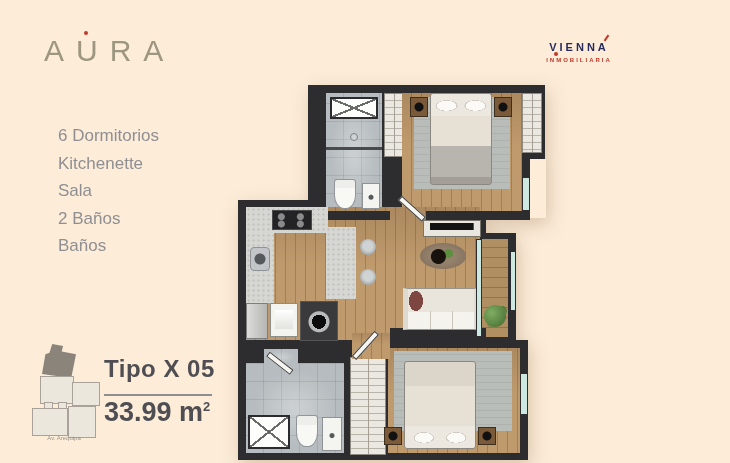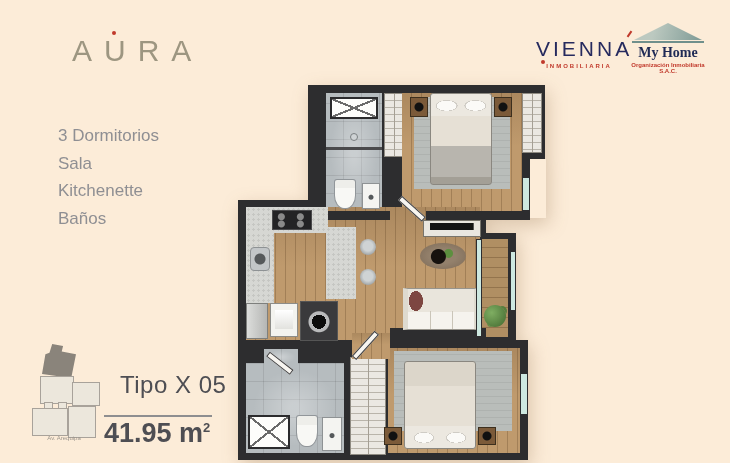--- a/index.html
+++ b/index.html
@@ -1,47 +1,47 @@
 <!DOCTYPE html>
 <html style="--background: #fcecd8; --brand-taupe: #9d9681; --accent-red: #c0392b; --navy: #262a5e; --text-gray: #8f8f93; --text-dark: #4e4e53; --wall: #2d2d2f; --wood: #bf9a6d; --tile: #b6bcbf; --counter: #d6d7d3; --closet: #ebe8e2; --rug: #b9bdba; --glass: #cde8e0; --bed-linen: #e6e0d5; --roof-teal: #7e9a95; --plant-green: #57833f; --minimap-dark: #8a847b; --minimap-light: #ece7dc;"><head>
 <meta charset="utf-8">
 <style>
   html,body{margin:0;padding:0;}
   body{font-family:"Liberation Sans",sans-serif;}
   .page{position:relative;width:730px;height:463px;background:var(--background,#fcecd8);overflow:hidden;}
 
   
   .brand{position:absolute;left:44px;top:34px;color:var(--brand-taupe,#9d9681);
-         font-size:30px;font-weight:400;letter-spacing:12px;margin-left:28px;}
+         font-size:30px;font-weight:400;letter-spacing:12px;}
   .brand .uwrap{position:relative;display:inline-block;}
   .brand .udot{position:absolute;left:8px;top:-3px;width:4px;height:4px;border-radius:50%;
                background:var(--accent-red,#c0392b);}
 
   
   .features{position:absolute;left:58px;top:126px;list-style:none;margin:0;padding:0;
             color:var(--text-gray,#8f8f93);font-size:17px;}
   .features li{margin:0 0 7.5px 0;}
 
   
   .minimap{position:absolute;left:28px;top:342px;width:72px;height:102px;}
   .minimap div{position:absolute;}
   .mm-dark{background:var(--minimap-dark,#8a847b);}
   .mm-light{background:var(--minimap-light,#ece7dc);border:1px solid #a8a29a;}
   .mm-street{position:absolute;left:0;top:93px;width:72px;text-align:center;
              font-size:6px;color:#9a958c;}
   .unit-block{position:absolute;left:104px;top:355px;}
-  .unit-type{margin:16px;font-size:24px;font-weight:400;color:var(--text-dark,#4e4e53);letter-spacing:.5px;}
+  .unit-type{margin:0;font-size:24px;font-weight:700;color:var(--text-dark,#4e4e53);letter-spacing:.5px;}
   .unit-divider{width:108px;height:2px;background:#8e8e90;margin-top:11px;}
   .unit-prefix{margin-top:9px;font-size:15px;color:var(--text-gray,#8f8f93);}
   .unit-area{margin-top:1px;font-size:27px;font-weight:700;color:var(--text-dark,#4e4e53);}
   .unit-area sup{font-size:13px;}
 
   
   .vienna{position:absolute;left:536px;top:37px;width:86px;text-align:center;}
-  .vienna-name{position:relative;display:inline-block;font-size:21px;font-weight:400;
+  .vienna-name{position:relative;display:inline-block;font-size:11px;font-weight:700;
                letter-spacing:3px;color:var(--navy,#262a5e);}
   .vienna-dot{position:absolute;left:5px;bottom:-3px;width:4px;height:4px;border-radius:50%;
               background:var(--accent-red,#c0392b);}
   .vienna-accent{position:absolute;right:-1px;top:-4px;width:7px;height:2px;
                  background:var(--accent-red,#c0392b);transform:rotate(-55deg);}
   .vienna-sub{font-size:6px;font-weight:700;letter-spacing:2px;color:var(--accent-red,#c0392b);margin-top:2px;}
   .myhome{position:absolute;left:626px;top:23px;width:84px;text-align:center;}
   .mh-roof{width:68px;height:17px;margin:0 auto;
            background:linear-gradient(105deg,#bcc9c0 30%,var(--roof-teal,#7e9a95));
            clip-path:polygon(50% 0,100% 100%,0 100%);}
@@ -125,54 +125,49 @@
 </head>
 <body>
 
 <div class="page">
 
   <div class="brand">
     <span>A</span><span class="uwrap"><span>U</span><span class="udot"></span></span><span>RA</span>
   </div>
 
   <ul class="features">
-    <li>3 Dormitorios</li>
+    <li>6 Dormitorios</li>
+    <li>Kitchenette</li>
     <li>Sala</li>
-    <li>Kitchenette</li>
+    <li>2 Baños</li>
     <li>Baños</li>
   </ul>
 
   <div class="minimap">
     <div class="mm-dark" style="left:14px;top:2px;width:34px;height:34px;clip-path:polygon(30% 0,62% 6%,58% 22%,100% 30%,86% 100%,0 88%,10% 30%,22% 26%);"></div>
     <div class="mm-light" style="left:12px;top:34px;width:32px;height:26px;"></div>
     <div class="mm-light" style="left:16px;top:60px;width:7px;height:6px;"></div>
     <div class="mm-light" style="left:30px;top:60px;width:7px;height:6px;"></div>
     <div class="mm-light" style="left:44px;top:40px;width:26px;height:22px;"></div>
     <div class="mm-light" style="left:4px;top:66px;width:34px;height:26px;"></div>
     <div class="mm-light" style="left:40px;top:64px;width:26px;height:30px;"></div>
     <div class="mm-street">Av. Arequipa</div>
   </div>
 
   <div class="unit-block">
     <h2 class="unit-type">Tipo X 05</h2>
     <div class="unit-divider"></div>
-    <div class="unit-area"><span>41.95</span> <span>m</span><sup>2</sup></div>
+    <div class="unit-area"><span>33.99</span> <span>m</span><sup>2</sup></div>
   </div>
 
   <div class="vienna">
     <span class="vienna-name"><span>VIENNA</span><span class="vienna-dot"></span><span class="vienna-accent"></span></span>
     <div class="vienna-sub">INMOBILIARIA</div>
   </div>
 
-  <div class="myhome">
-    <div class="mh-roof"></div>
-    <div class="mh-bar"></div>
-    <div class="mh-name">My Home</div>
-    <div class="mh-sub">Organización Inmobiliaria S.A.C.</div>
-  </div>
 
   <div class="plan">
 
     <div class="wall" style="left:70px;top:0;width:237px;height:133px;"></div>
     <div class="wall" style="left:0;top:115px;width:248px;height:147px;"></div>
     <div class="wall" style="left:238px;top:148px;width:40px;height:110px;"></div>
     <div class="wall" style="left:0;top:255px;width:290px;height:120px;"></div>
     <div style="left:292px;top:74px;width:16px;height:59px;background:var(--background,#fcecd8);"></div>
 
     <div class="tile" style="left:88px;top:8px;width:56px;height:118px;"></div>

